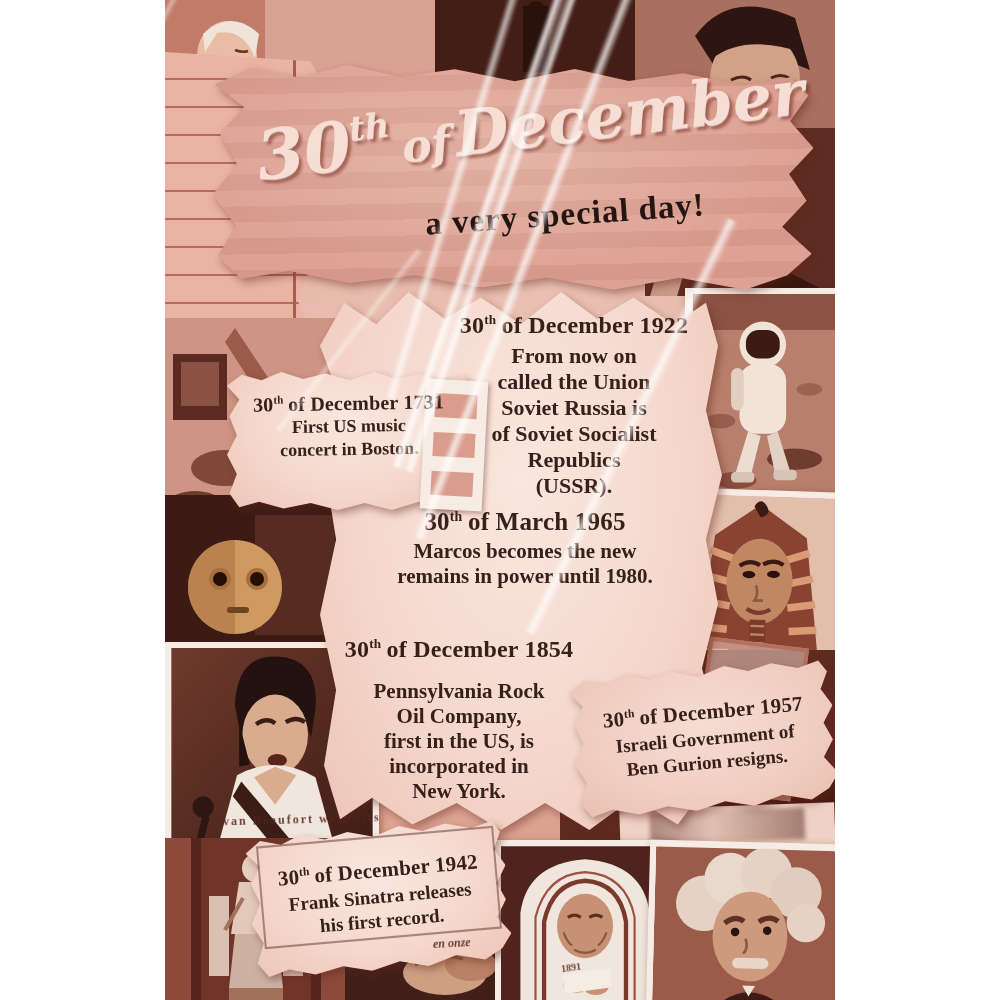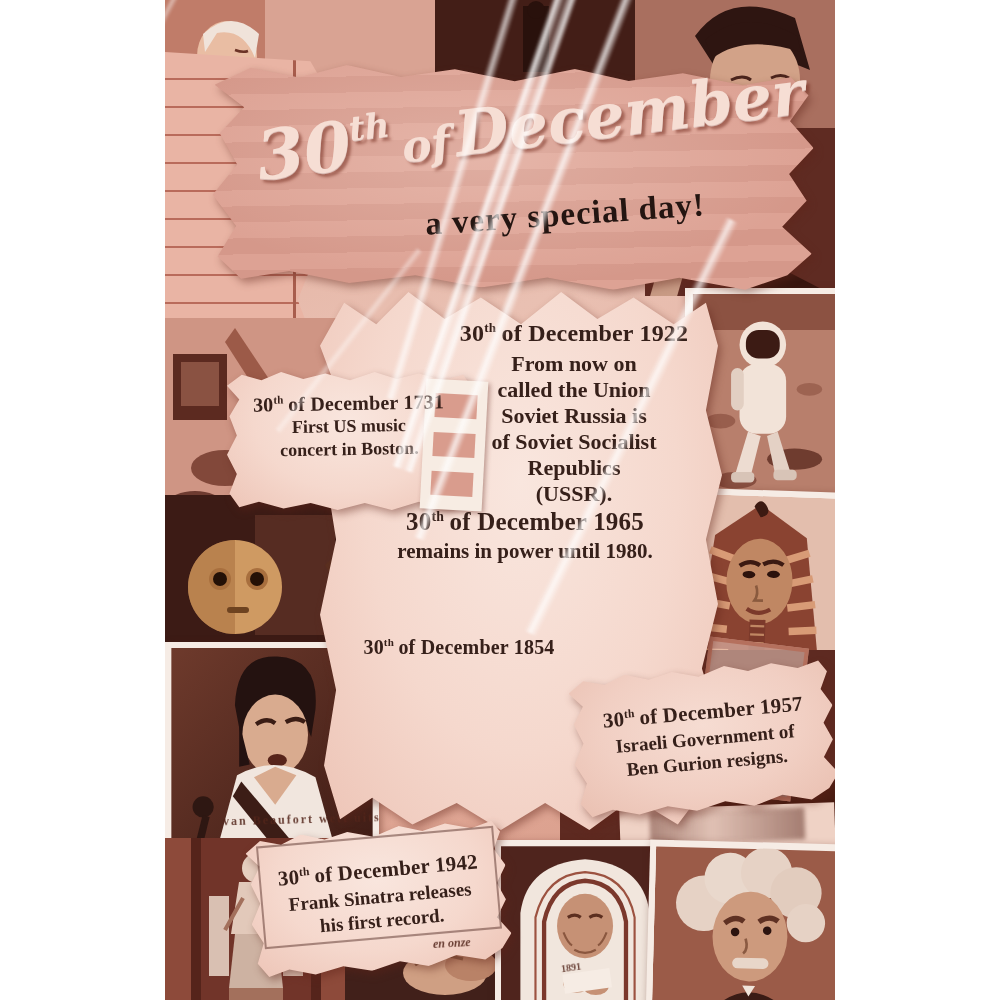--- a/index.html
+++ b/index.html
@@ -321,47 +321,55 @@
     <div class="event" style="left:78px;top:392px;width:212px;transform:rotate(-1deg)">
       <div class="ev-title" style="font-size:20px">
         <span>30</span><sup>th</sup><span class="rest">of December 1731</span>
       </div>
       <div class="ev-lines" style="font-size:18px;line-height:23px">
           <div>First US music</div>
           <div>concert in Boston.</div>
         </div>
     </div>
 
-    <div class="event" style="left:263px;top:320px;width:292px">
+    <div class="event" style="left:263px;top:312px;width:292px">
       <div class="ev-title" style="font-size:24px;margin-bottom:4px">
         <span>30</span><sup>th</sup><span class="rest">of December 1922</span>
       </div>
       <div class="ev-lines" style="font-size:22px;line-height:26px">
           <div>From now on</div>
           <div>called the Union</div>
           <div>Soviet Russia is</div>
           <div>of Soviet Socialist</div>
           <div>Republics</div>
           <div>(USSR).</div>
         </div>
     </div>
 
     <div class="event" style="left:188px;top:508px;width:344px">
       <div class="ev-title" style="font-size:25px;margin-bottom:3px">
-        <span>30</span><sup>th</sup><span class="rest">of December 1965</span>
+        <span>30</span><sup>th</sup><span class="rest">of March 1965</span>
       </div>
       <div class="ev-lines" style="font-size:21px;line-height:25px">
+          <div>Marcos becomes the new</div>
           <div>remains in power until 1980.</div>
         </div>
     </div>
 
     <div class="event" style="left:163px;top:636px;width:262px">
-      <div class="ev-title" style="font-size:20px;margin-bottom:16px">
+      <div class="ev-title" style="font-size:24px;margin-bottom:16px">
         <span>30</span><sup>th</sup><span class="rest">of December 1854</span>
       </div>
+      <div class="ev-lines" style="font-size:21px;line-height:25px">
+          <div>Pennsylvania Rock</div>
+          <div>Oil Company,</div>
+          <div>first in the US, is</div>
+          <div>incorporated in</div>
+          <div>New York.</div>
+        </div>
     </div>
 
     <div class="scrapw" style="left:408px;top:668px;width:262px;height:142px">
       <div class="scrap deep" style="transform:rotate(-5deg)"></div>
     </div>
     <div class="event" style="left:418px;top:700px;width:244px;transform:rotate(-5deg)">
       <div class="ev-title" style="font-size:21px;margin-bottom:2px">
         <span>30</span><sup>th</sup><span class="rest">of December 1957</span>
       </div>
       <div class="ev-lines" style="font-size:19px;line-height:24px">

